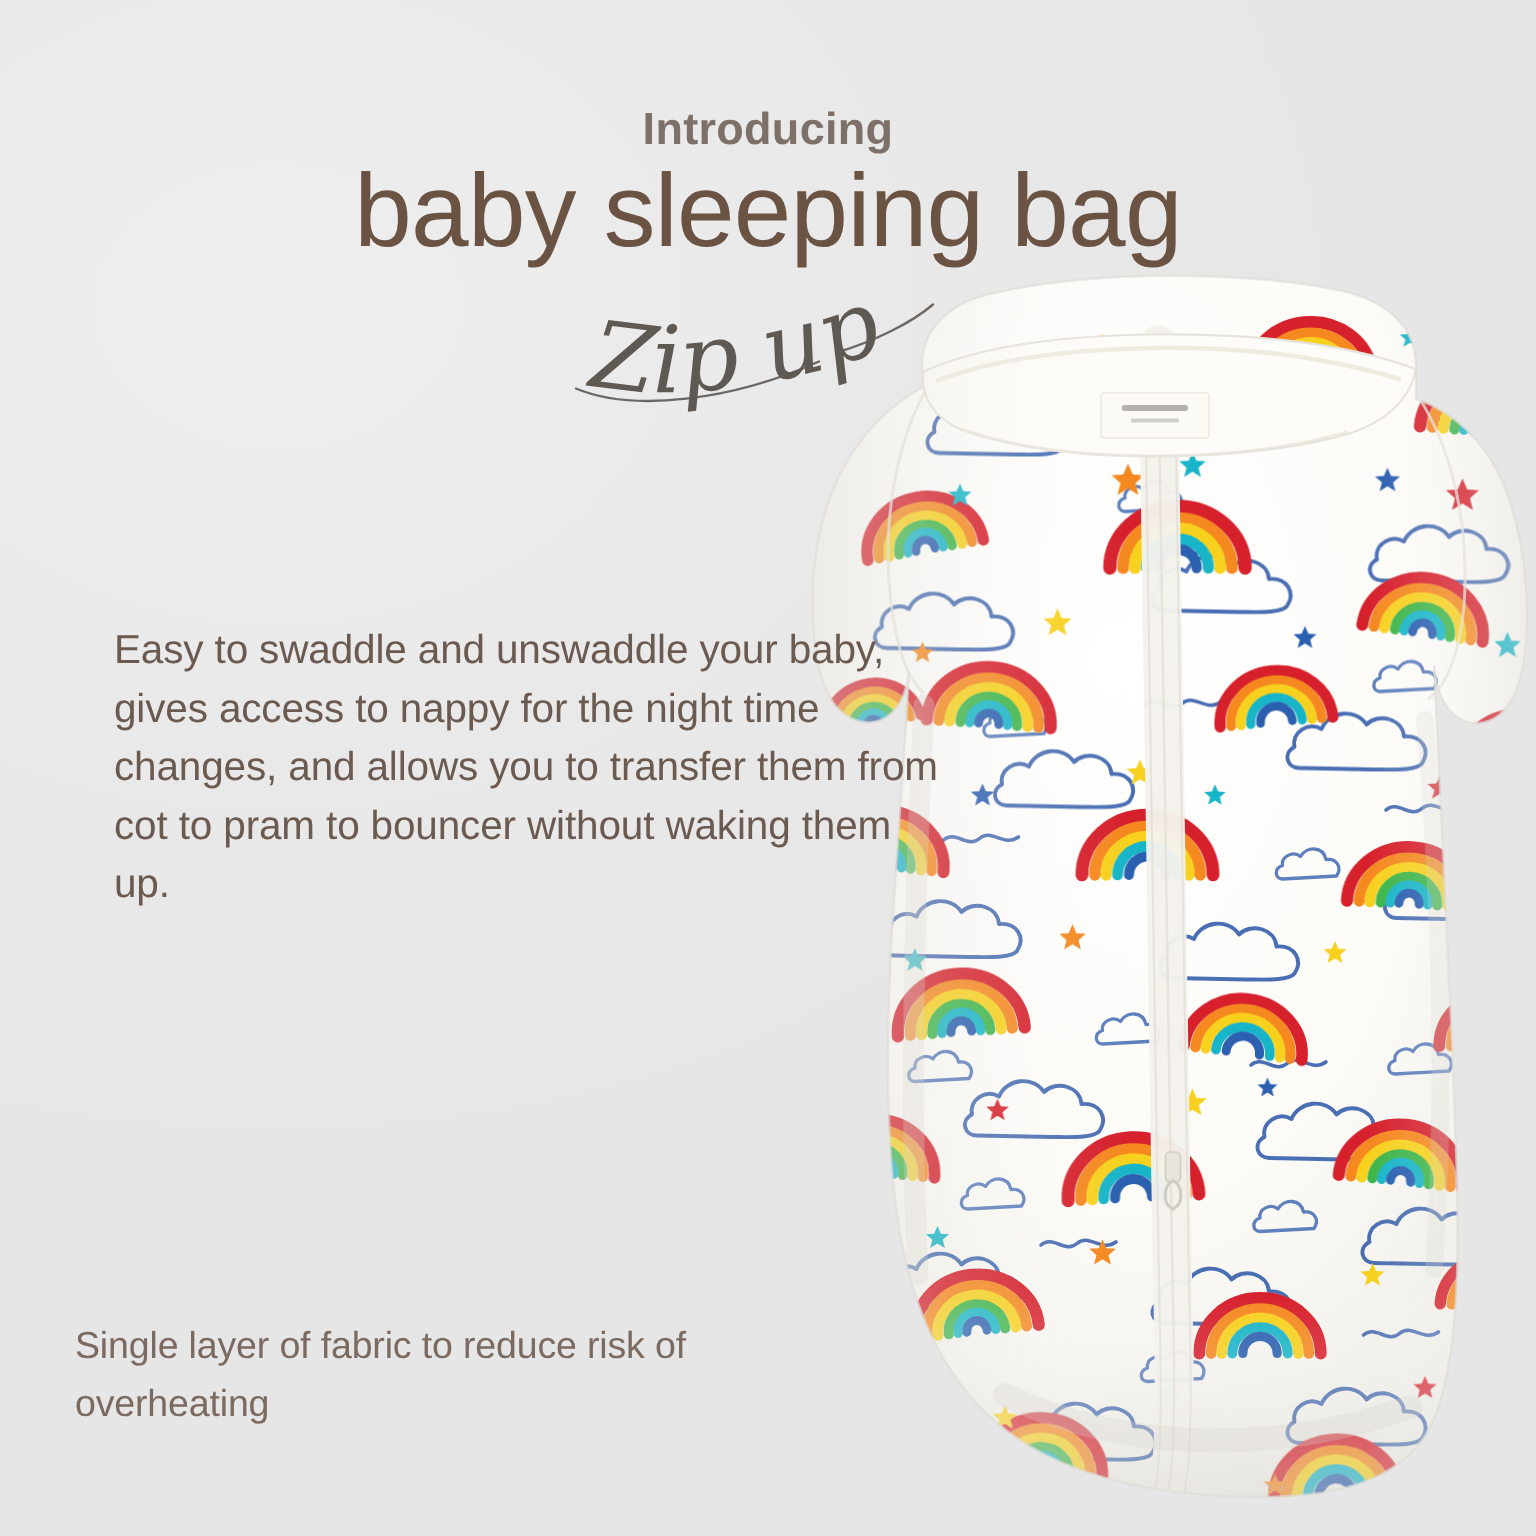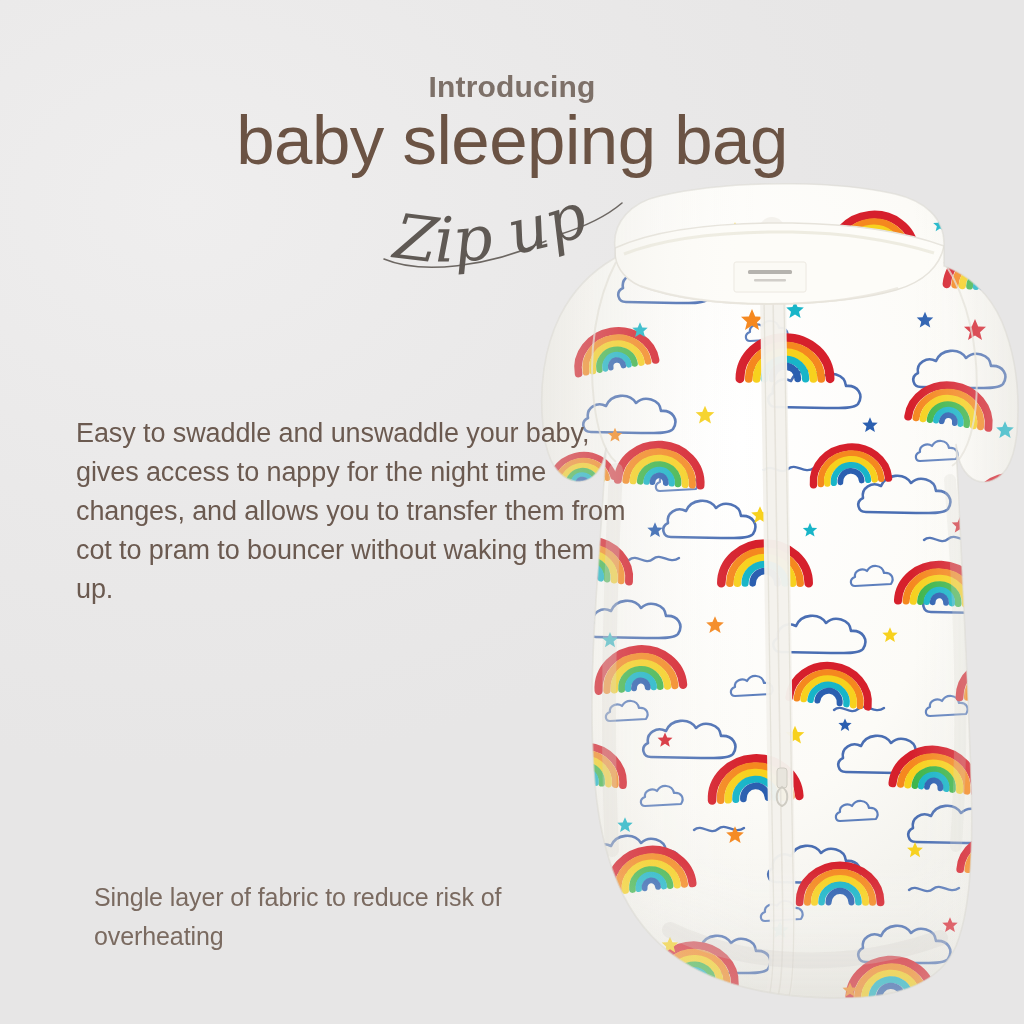--- a/index.html
+++ b/index.html
@@ -89,21 +89,20 @@
 
   .footnote {
     position: absolute;
     left: 50px;
     top: 878px;
     width: 470px;
     font-size: 25px;
     line-height: 39px;
     color: #7a6a60;
     letter-spacing: -0.1px;
-    margin-left: 44px;
   }
   .footnote p { margin: 0; }
 </style>
 </head>
 <body>
 
 <div id="canvas">
 
   <div class="bg-wash"></div>
 

